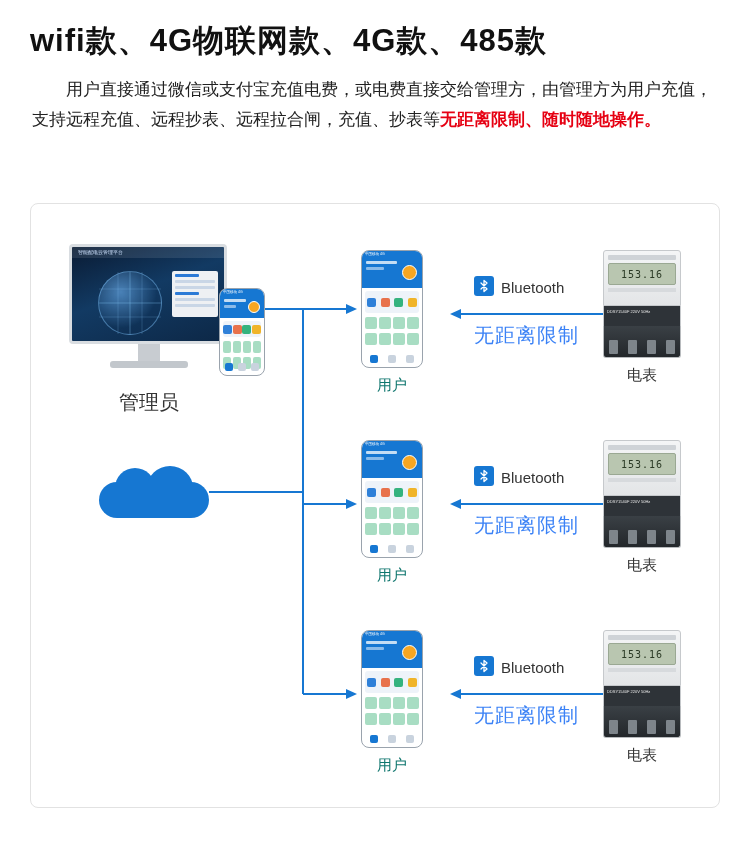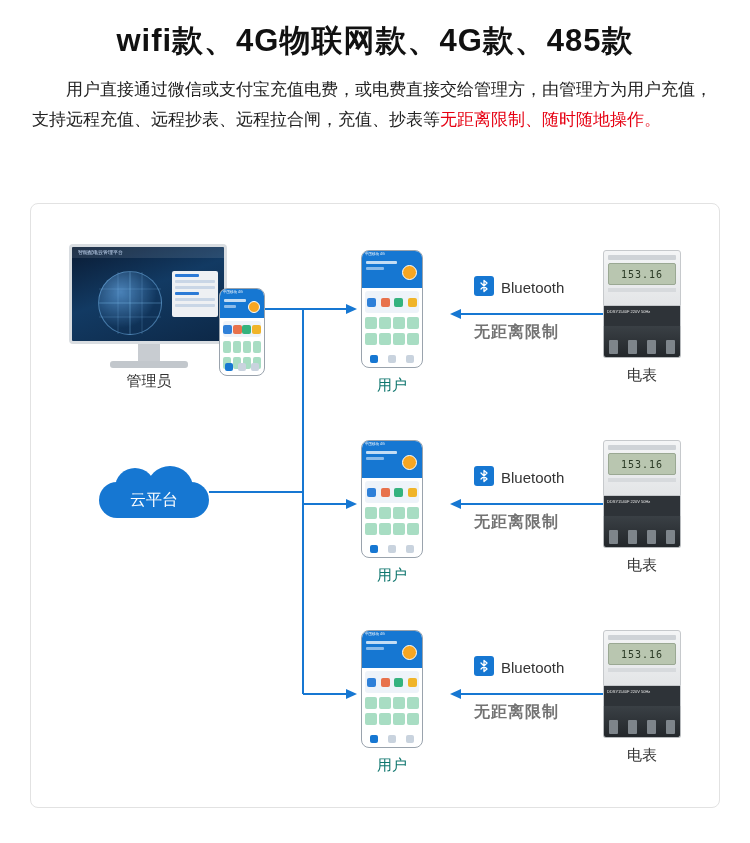--- a/index.html
+++ b/index.html
@@ -16,36 +16,36 @@
     overflow: hidden;
   }
 
   
   .header {
     padding: 22px 30px 0 30px;
   }
   .title {
     font-size: 31px;
     font-weight: bold;
-    text-align: center;
+    text-align: left;
     letter-spacing: 1px;
     color: #111;
     line-height: 1.25;
   }
   .subtitle {
     margin-top: 14px;
     font-size: 17px;
     line-height: 1.75;
     color: #222;
     text-indent: 2em;
     padding: 0 2px;
   }
   .subtitle .hl {
     color: #e60012;
-    font-weight: normal;
+    font-weight: bold;
   }
 
   
   .diagram {
     position: absolute;
     left: 30px;
     top: 203px;
     width: 690px;
     height: 605px;
     border: 1px solid #e2e2e2;
@@ -131,24 +131,24 @@
     margin: 0 auto;
   }
   .admin-phone {
     position: absolute;
     right: -6px;
     top: 44px;
     width: 46px;
     height: 88px;
   }
   .admin-label {
-    margin-top: 4px;
+    margin-top: 21px;
     width: 160px;
     text-align: center;
-    font-size: 15px;
+    font-size: 20px;
     color: #333;
   }
 
   
   .cloud {
     position: absolute;
     left: 68px;
     top: 262px;
     width: 110px;
     height: 52px;
@@ -375,23 +375,23 @@
     font-size: 13px;
     line-height: 1;
   }
   .bt-text {
     margin-left: 7px;
     font-size: 15px;
     color: #333;
   }
   .nolimit {
     position: absolute;
-    font-size: 16px;
-    font-weight: bold;
-    color: #737373;
+    font-size: 20px;
+    font-weight: normal;
+    color: #3b82f6;
     letter-spacing: 1px;
   }
 
   
   .wires {
     position: absolute;
     left: 0; top: 0;
     width: 690px; height: 605px;
     pointer-events: none;
   }
@@ -481,21 +481,20 @@
       </div>
     </div>
 
     <div class="admin-label">管理员</div>
   </div>
 
   <div class="cloud">
     <div class="c-b1"></div>
     <div class="c-b2"></div>
     <div class="c-body"></div>
-    <div class="c-text">云平台</div>
   </div>
 
   <div class="user-col" style="left:330px; top:46px;">
     <div class="phone">
       <div class="p-status">中国移动 4G</div>
       <div class="p-head">
         <div class="line"></div>
           <div class="line short"></div>
         <div class="avatar"></div>
       </div>

